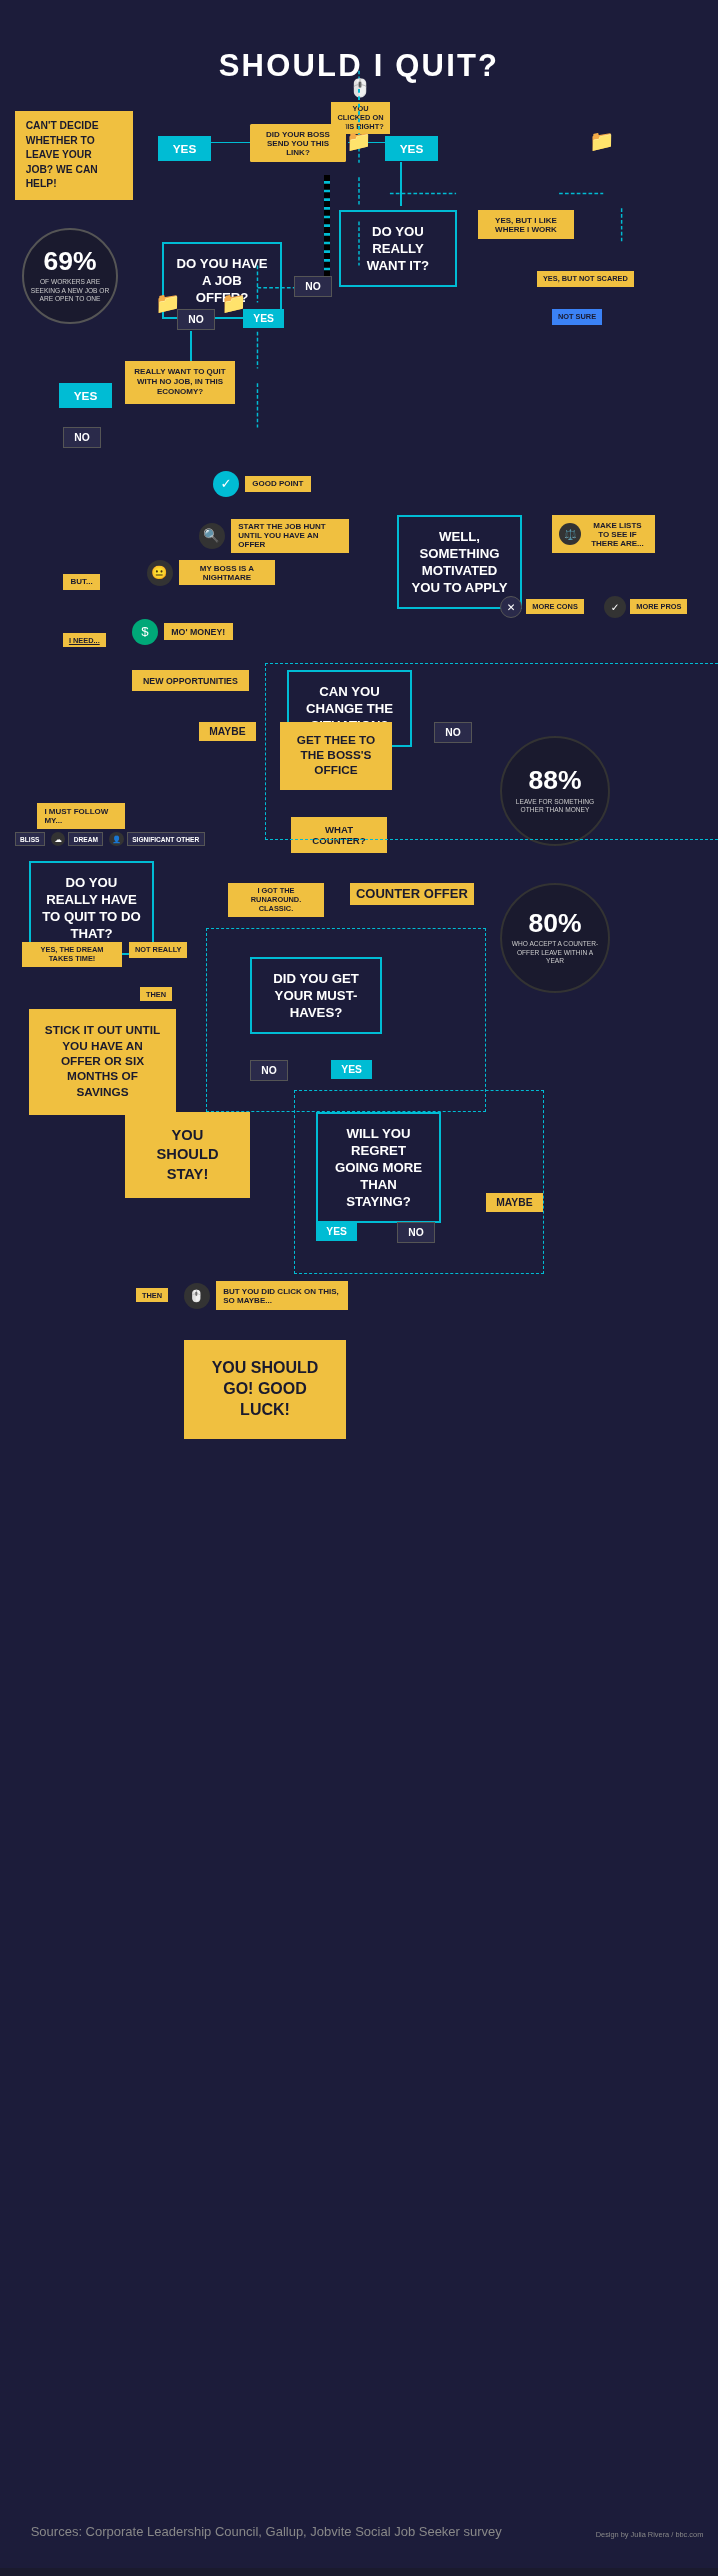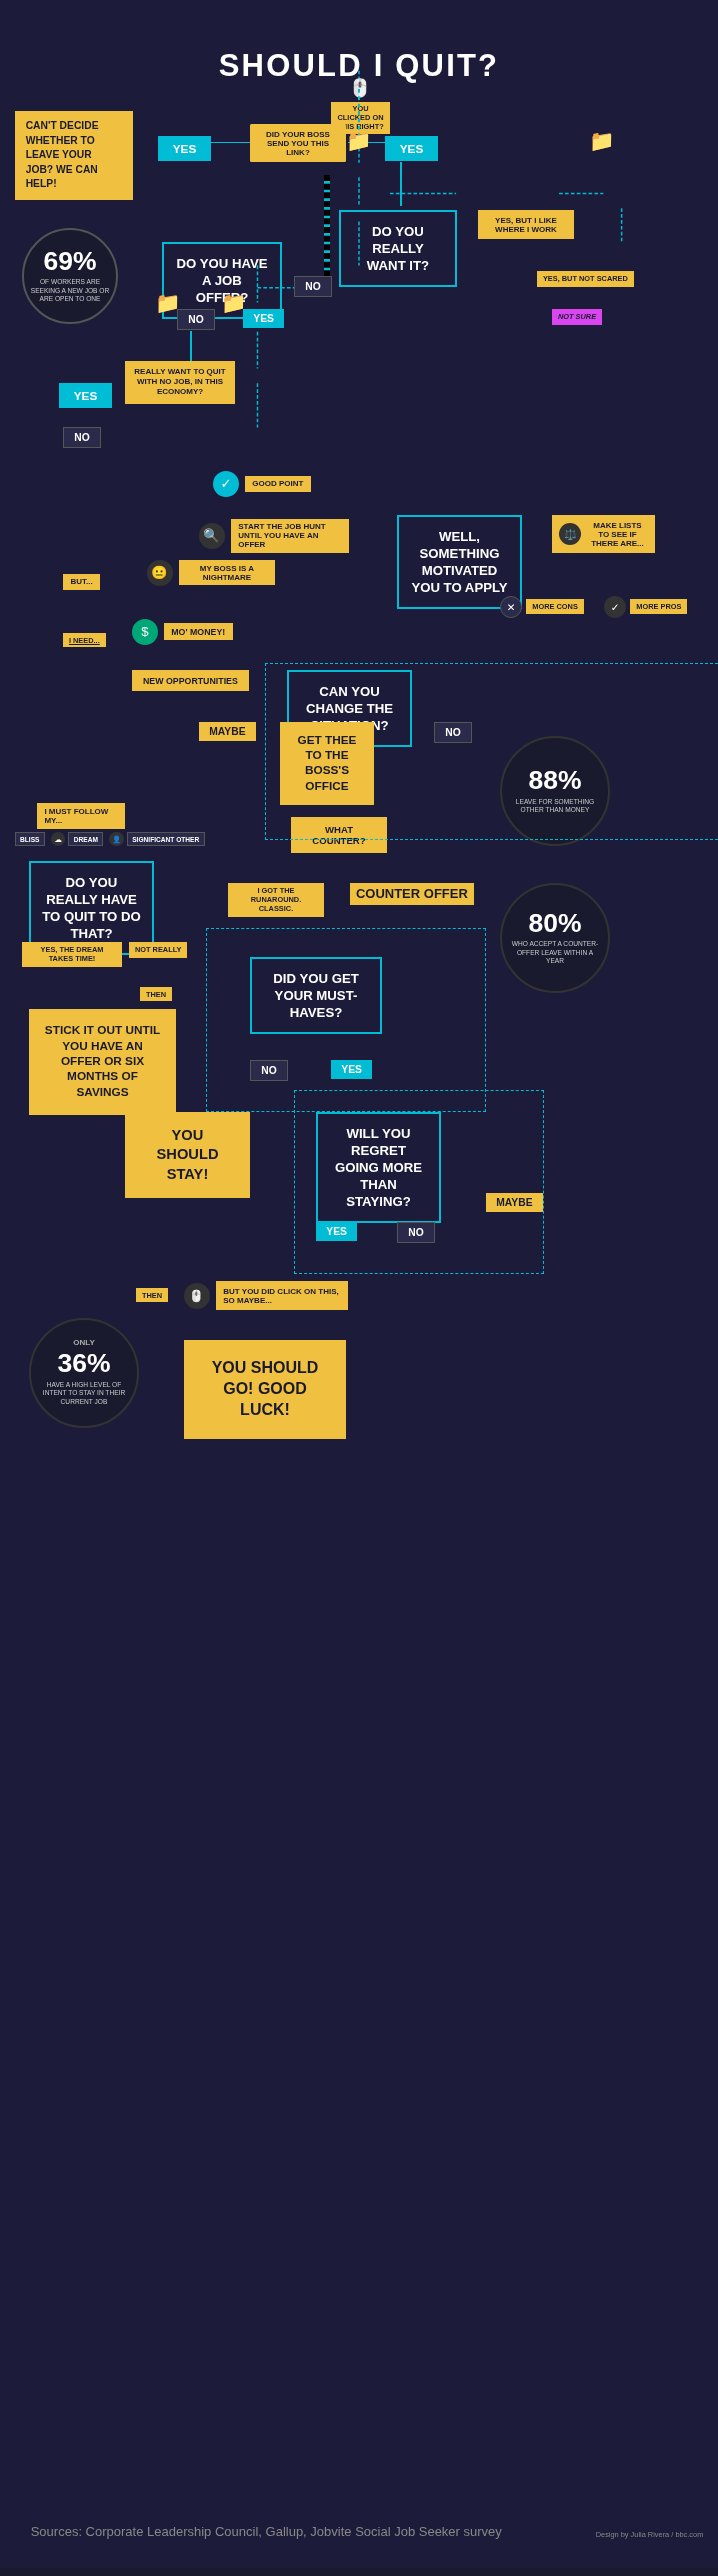--- a/index.html
+++ b/index.html
@@ -161,21 +161,21 @@
     <div style="position:absolute; top:294px; left:177px; background:#2a2a4a; color:#fff; font-weight:900; font-size:10.3px; padding:4.4px 10.3px; border:1.5px solid #555;">NO</div>
 
     <div style="position:absolute; top:294px; left:243px; background:#00bcd4; color:#fff; font-weight:900; font-size:10.3px; padding:4.4px 10.3px;">YES</div>
 
     <div class="big-question" style="top:195px; left:339px; width:118px;">DO YOU REALLY WANT IT?</div>
 
     <div style="position:absolute; top:195px; left:478px; background:#f0c040; color:#1a1a2e; font-size:8px; font-weight:bold; padding:5.9px 7.4px; width:96px; text-align:center;">YES, BUT I LIKE WHERE I WORK</div>
 
     <div style="position:absolute; top:256px; left:537px; background:#f0c040; color:#1a1a2e; font-size:7.4px; font-weight:bold; padding:3.7px 5.9px; text-align:center;">YES, BUT NOT SCARED</div>
 
-    <div style="position:absolute; top:294px; left:552px; background:#d946ef; color:#1a1a2e; font-size:7.4px; font-weight:bold; padding:3.7px 5.9px; text-align:center;font-style:italic;">NOT SURE</div>
+    <div style="position:absolute; top:294px; left:552px; background:#3b82f6; color:#1a1a2e; font-size:7.4px; font-weight:bold; padding:3.7px 5.9px; text-align:center;">NOT SURE</div>
 
     <div style="position:absolute; top:316px; left:190px; width:1.5px; height:59px; background:#00bcd4; border-left:1.5px dashed #00bcd4;"></div>
 
     <div style="position:absolute; top:368px; left:59px; background:#00bcd4; color:#fff; font-weight:900; font-size:11.8px; padding:5.9px 14.7px;">YES</div>
 
     <div style="position:absolute; top:346px; left:125px; background:#f0c040; color:#1a1a2e; font-size:8px; font-weight:bold; padding:5.9px 7.4px; width:110px; text-align:center; line-height:1.3;">REALLY WANT TO QUIT WITH NO JOB, IN THIS ECONOMY?</div>
 
     <div style="position:absolute; top:412px; left:63px; background:#2a2a4a; color:#fff; font-weight:900; font-size:10.3px; padding:4.4px 10.3px; border:1.5px solid #555;">NO</div>
 
     <div style="position:absolute; top:456px; left:213px; display:flex; align-items:center; gap:5.9px;">
@@ -220,21 +220,21 @@
     </div>
 
     <div style="position:absolute; top:655px; left:132px; background:#f0c040; color:#1a1a2e; font-size:8.8px; font-weight:bold; padding:5.9px 11px; text-align:center;">NEW OPPORTUNITIES</div>
 
     <div class="big-question" style="top:655px; left:287px; width:125px;">CAN YOU CHANGE THE SITUATION?</div>
 
     <div style="position:absolute; top:707px; left:199px; background:#f0c040; color:#1a1a2e; font-weight:900; font-size:10.3px; padding:4.4px 10.3px; text-align:center;">MAYBE</div>
 
     <div style="position:absolute; top:707px; left:434px; background:#2a2a4a; color:#fff; font-weight:900; font-size:10.3px; padding:4.4px 10.3px; border:1.5px solid #555;">NO</div>
 
-    <div class="big-yellow" style="top:707px; left:280px; width:94px; font-size:11.8px;">GET THEE TO THE BOSS'S OFFICE</div>
+    <div class="big-yellow" style="top:707px; left:280px; width:112px; font-size:11.8px;">GET THEE TO THE BOSS'S OFFICE</div>
 
     <div style="position:absolute; top:788px; left:37px; background:#f0c040; color:#1a1a2e; font-size:8px; font-weight:bold; padding:4.4px 7.4px; width:88px;">I MUST FOLLOW MY...</div>
 
     <div style="position:absolute; top:817px; left:14.7px; display:flex; gap:5.9px;">
       <div style="background:#2a2a4a;color:#fff;font-size:6.6px;font-weight:bold;padding:2.9px 4.4px;border:0.7px solid #555;">BLISS</div>
       <div style="display:flex;align-items:center;gap:2.9px;">
         <div style="width:14.7px;height:14.7px;border-radius:50%;background:#333;display:flex;align-items:center;justify-content:center;font-size:7.4px;color:white;">☁</div>
         <div style="background:#2a2a4a;color:#fff;font-size:6.6px;font-weight:bold;padding:2.9px 4.4px;border:0.7px solid #555;">DREAM</div>
       </div>
       <div style="display:flex;align-items:center;gap:2.9px;">
@@ -285,25 +285,20 @@
 
     <div style="position:absolute; top:1207px; left:397px; background:#2a2a4a; color:#fff; font-weight:900; font-size:10.3px; padding:4.4px 10.3px; border:1.5px solid #555;">NO</div>
 
     <div style="position:absolute; top:1266px; left:184px; display:flex; align-items:center; gap:5.9px;">
       <div style="width:26px;height:26px;border-radius:50%;background:#333;display:flex;align-items:center;justify-content:center;font-size:11.8px;color:white;">🖱️</div>
       <div style="background:#f0c040;color:#1a1a2e;font-size:8px;font-weight:bold;padding:5.9px 7.4px; max-width:132px;">BUT YOU DID CLICK ON THIS, SO MAYBE...</div>
     </div>
 
     <div style="position:absolute; top:1273px; left:136px; background:#f0c040; color:#1a1a2e; font-size:7.4px; font-weight:bold; padding:2.9px 5.9px;">THEN</div>
 
-    <div class="circle-stat" style="width:110px; height:110px; top:1303px; left:29px;">
-      <div style="font-size:8px; color:#aaa; font-weight:bold; margin-bottom:1.5px;">ONLY</div>
-      <div class="big-num">36%</div>
-      <div class="small-text">HAVE A HIGH LEVEL OF INTENT TO STAY IN THEIR CURRENT JOB</div>
-    </div>
 
     <div class="big-yellow" style="top:1325px; left:184px; width:162px; font-size:16px; padding:18.4px;">YOU SHOULD GO! GOOD LUCK!</div>
 
     <div style="position:absolute; bottom:14.7px; left:14.7px; color:#888; font-size:13px;margin-left:16px;">Sources: Corporate Leadership Council, Gallup, Jobvite Social Job Seeker survey</div>
     <div style="position:absolute; bottom:14.7px; right:14.7px; color:#888; font-size:7.4px;">Design by Julia Rivera / bbc.com</div>
 
     <div style="position:absolute; top:648px; left:265px; width:478px; height:177px; border:1.5px dashed #00bcd4; pointer-events:none;"></div>
 
     <div style="position:absolute; top:913px; left:206px; width:280px; height:184px; border:1.5px dashed #00bcd4; pointer-events:none;"></div>
 

